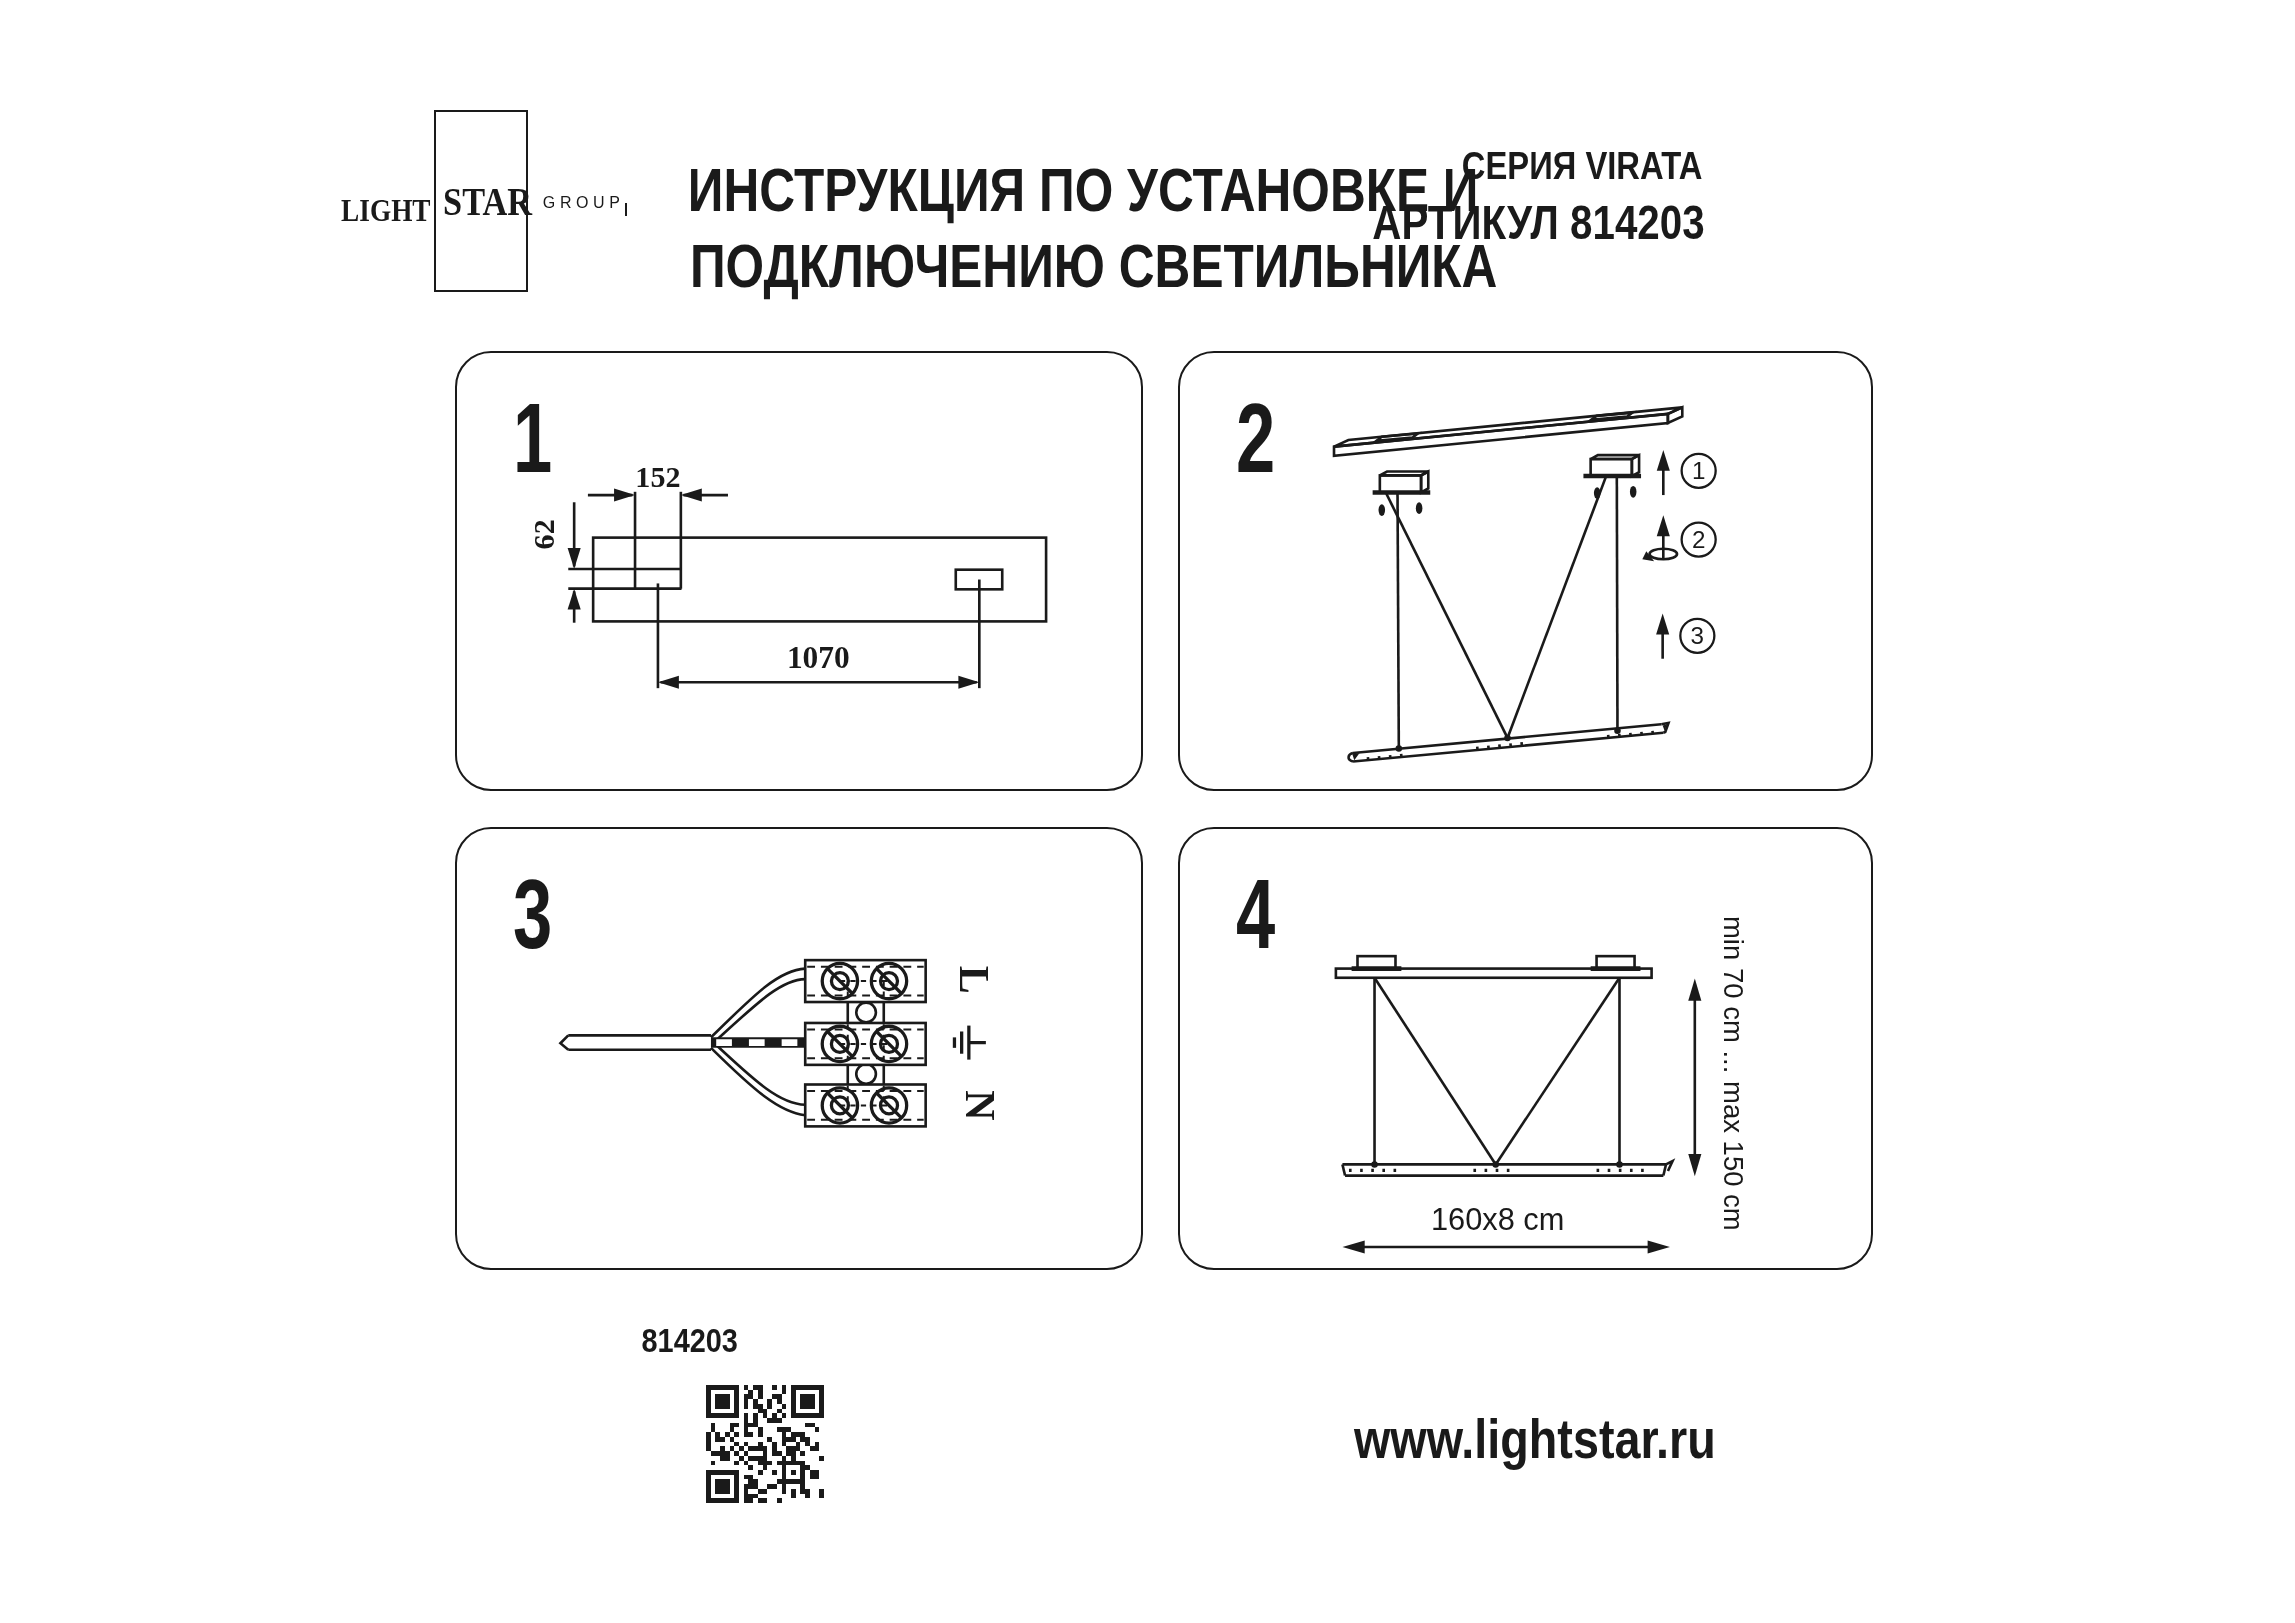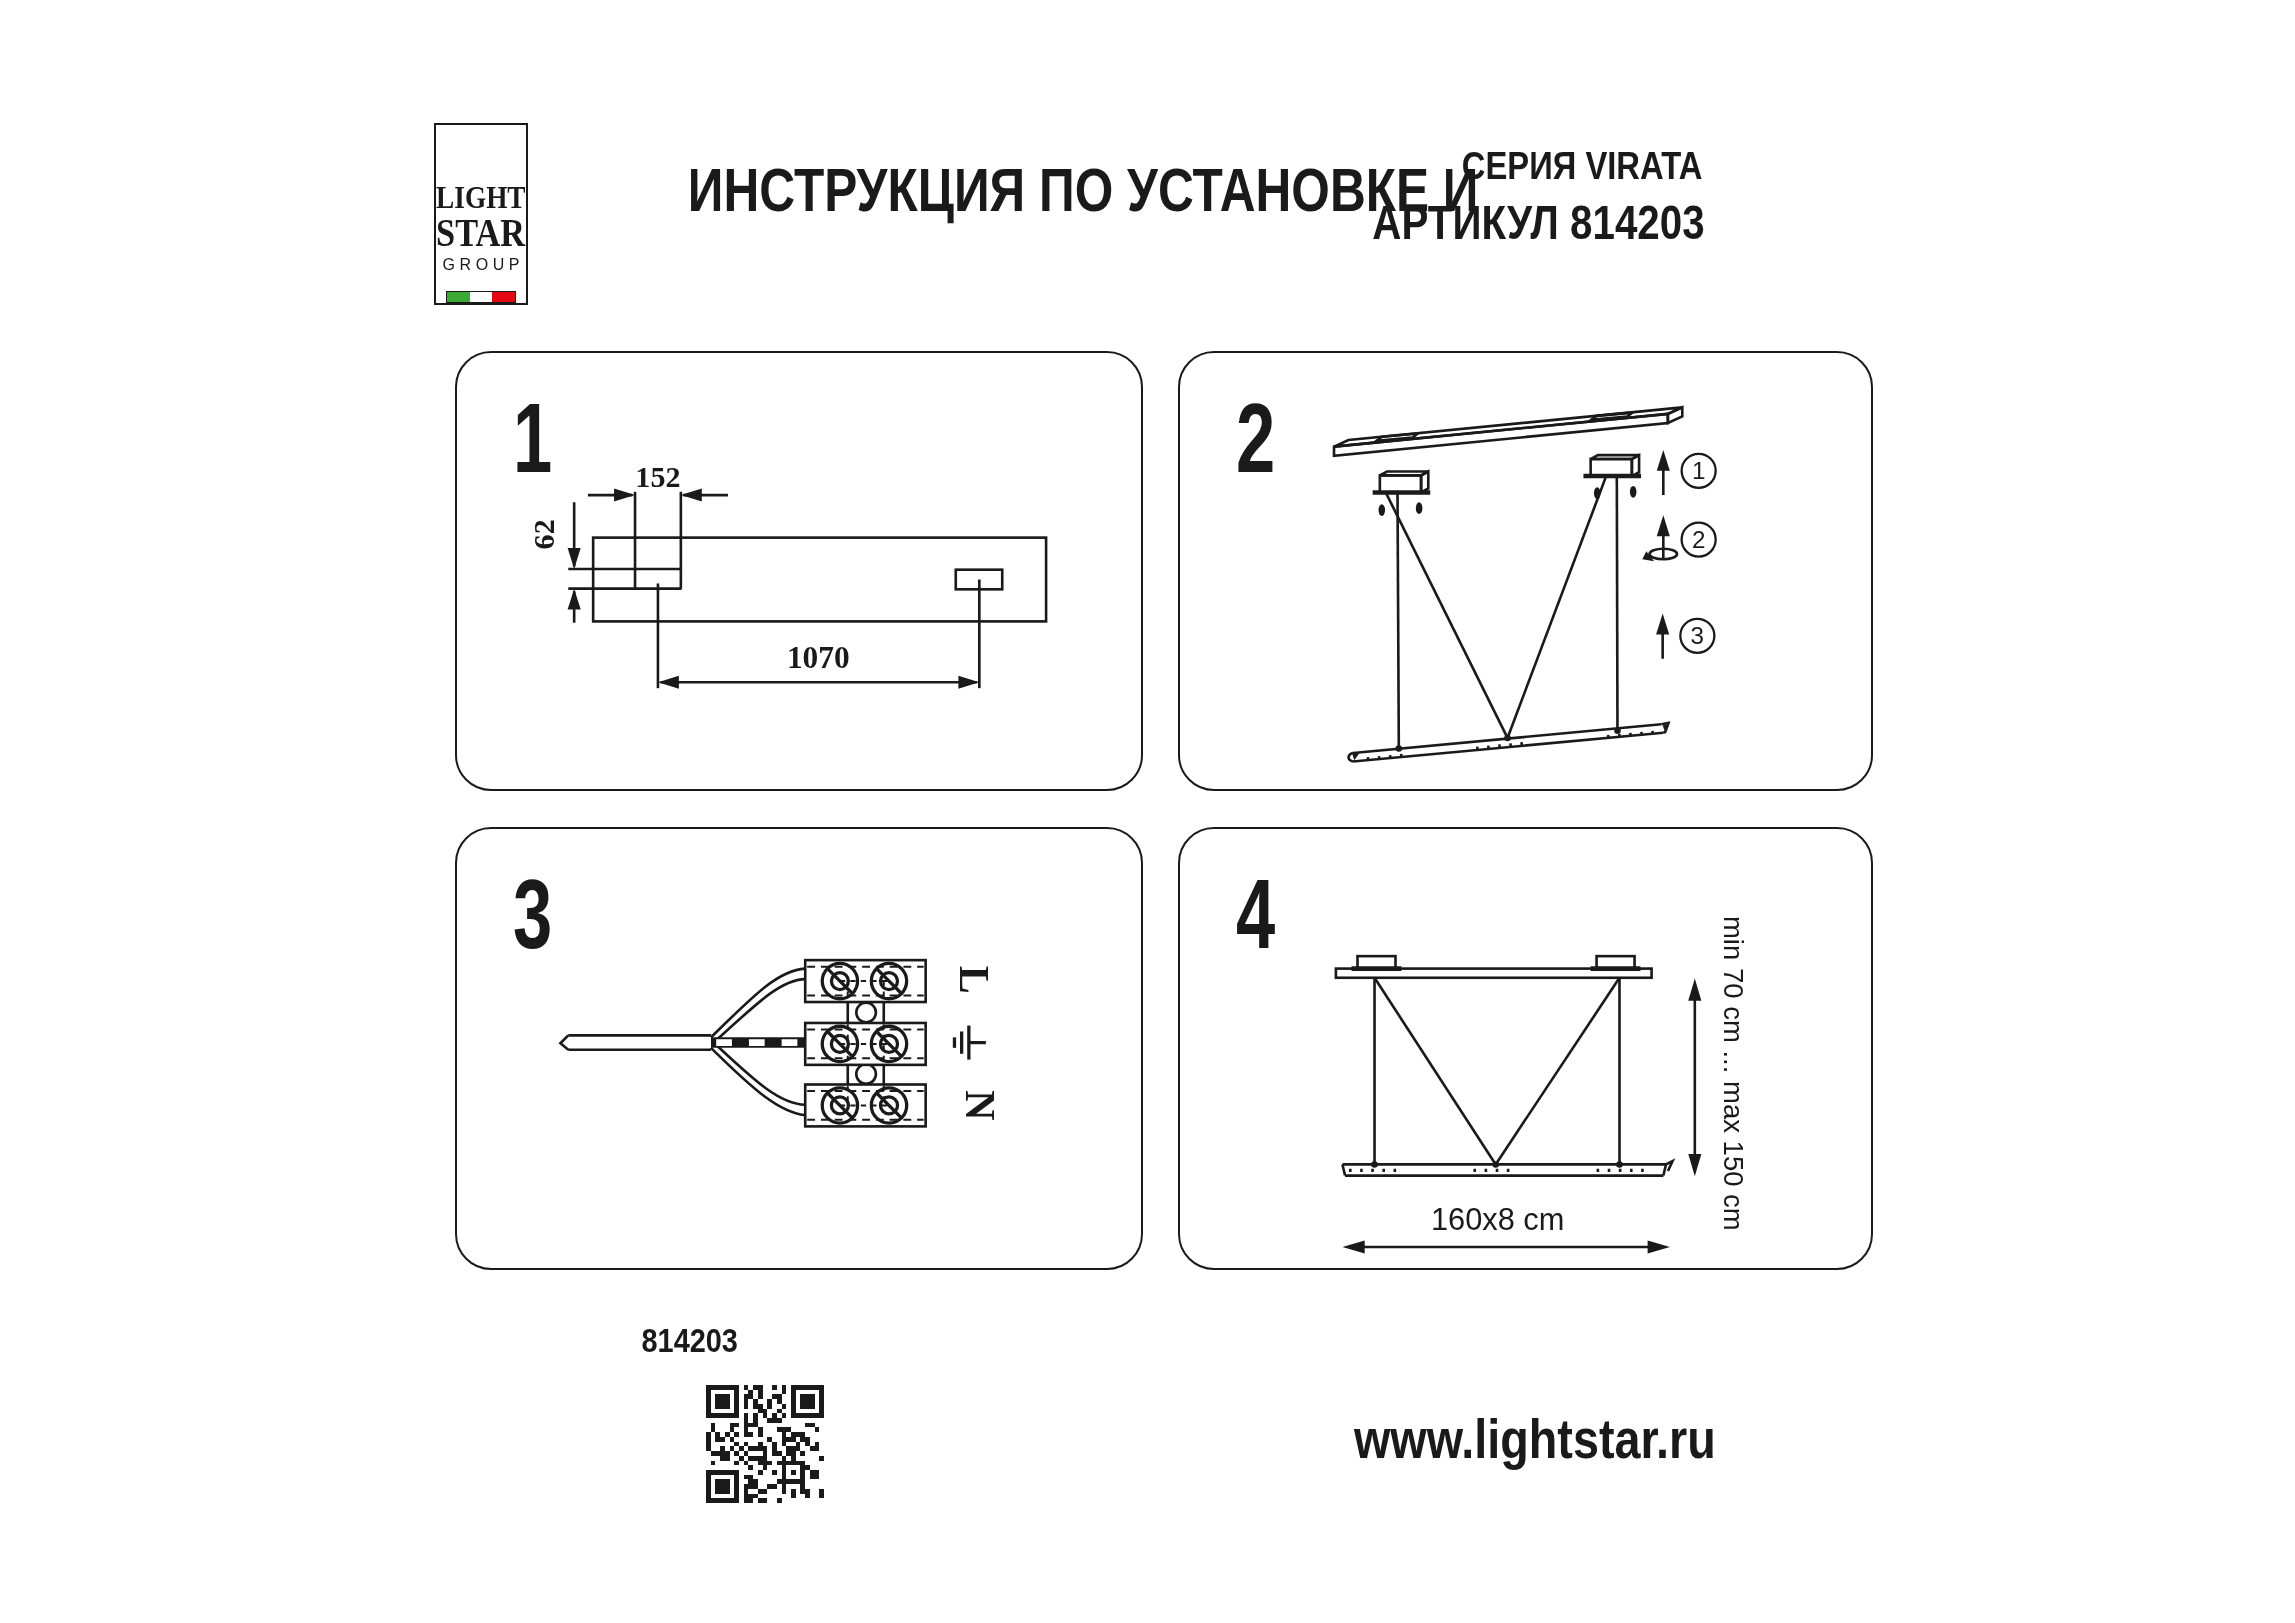--- a/index.html
+++ b/index.html
@@ -1,21 +1,21 @@
 <!DOCTYPE html>
 <html style="font-size:10.5px"><head>
 <meta charset="utf-8">
 <style>
   html,body{margin:0;padding:0;background:#ffffff;}
   #page{position:relative;width:2295px;height:1623px;background:#ffffff;
         font-family:"Liberation Sans",sans-serif;color:#1a1a1a;overflow:hidden;}
   .abs{position:absolute;}
   
   .logo-box{left:434px;top:110px;width:90px;height:178px;border:2px solid #1a1a1a;
-            display:flex;flex-direction:column;align-items:center;justify-content:flex-end;margin-top:13px;}
+            display:flex;align-items:center;justify-content:center;}
   .logo-light{margin-top:21px;font-family:"Liberation Serif",serif;font-weight:bold;
               font-size:31px;line-height:0.92;letter-spacing:0px;transform:scaleX(0.88);}
   .logo-star{font-family:"Liberation Serif",serif;font-weight:bold;font-size:39px;
              line-height:1.0;transform:scaleX(0.88);}
   .logo-group{margin-top:3.9px;font-size:16px;letter-spacing:4.6px;text-indent:4.6px;font-weight:400;}
   .logo-flag{margin-top:17px;width:68px;height:10.5px;border:1.3px solid #1a1a1a;display:flex;}
   .logo-flag div{flex:1;height:100%;}
   
   .title-wrap{left:589px;top:134px;width:916px;text-align:center;margin-top:18px;}
   .title-line{font-weight:bold;font-size:62px;line-height:1.22;white-space:nowrap;
@@ -51,20 +51,21 @@
     <div class="logo-group">GROUP</div>
     <div class="logo-flag">
       <div style="background:#3aaa35"></div>
       <div style="background:#ffffff"></div>
       <div style="background:#e30613"></div>
     </div>
   </div>
 
   <div class="abs title-wrap">
     <div><span class="title-line">ИНСТРУКЦИЯ ПО УСТАНОВКЕ И</span></div>
+    <div><span class="title-line">ПОДКЛЮЧЕНИЮ СВЕТИЛЬНИКА</span></div>
   </div>
 
   <div class="abs series-wrap">
     <div><span class="series-line">СЕРИЯ VIRATA</span></div>
     <div><span class="article-line">АРТИКУЛ 814203</span></div>
   </div>
 
   <div class="abs panel" style="left:455px;top:351px;width:684px;height:436px;">
     <div class="abs panel-num" style="left:56px;top:36px;">1</div>
     <svg width="684" height="436" viewBox="0 0 1045 666">

